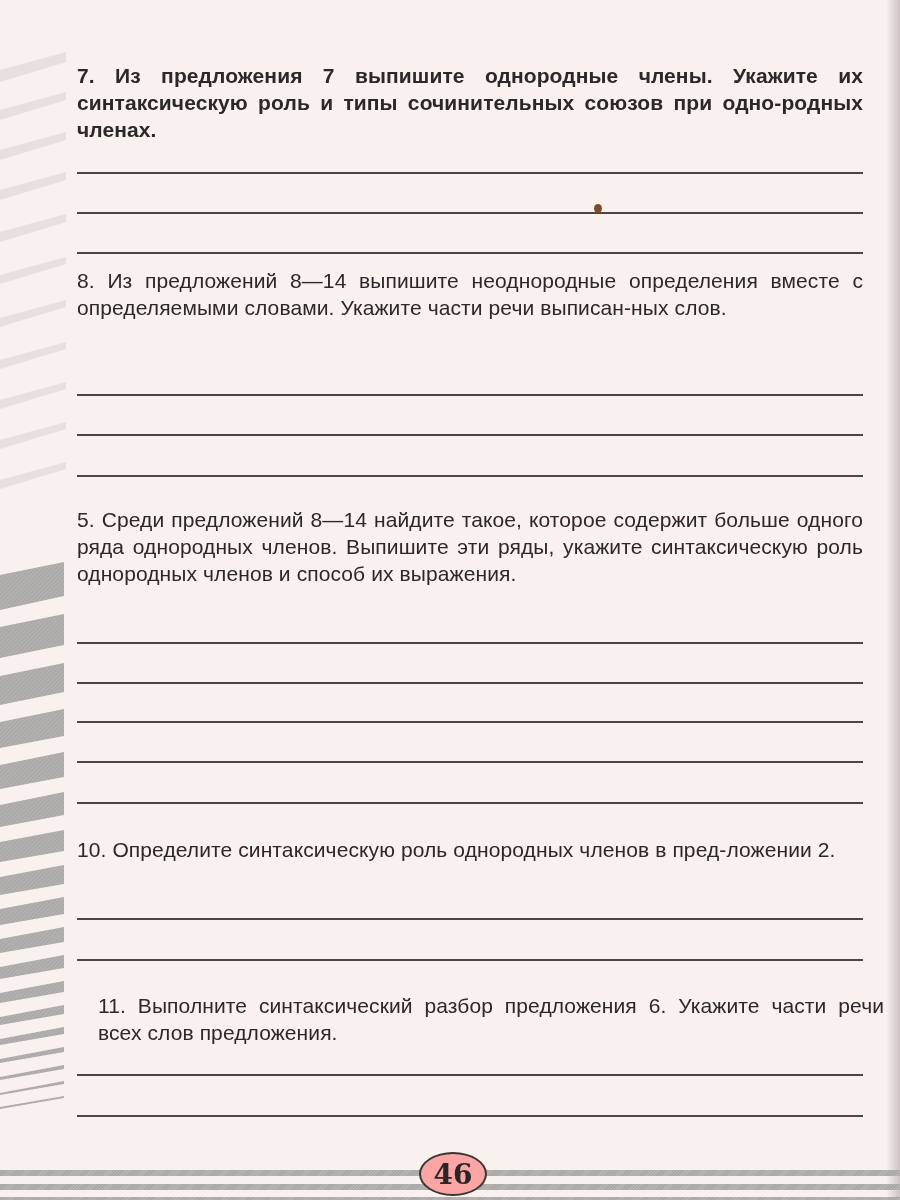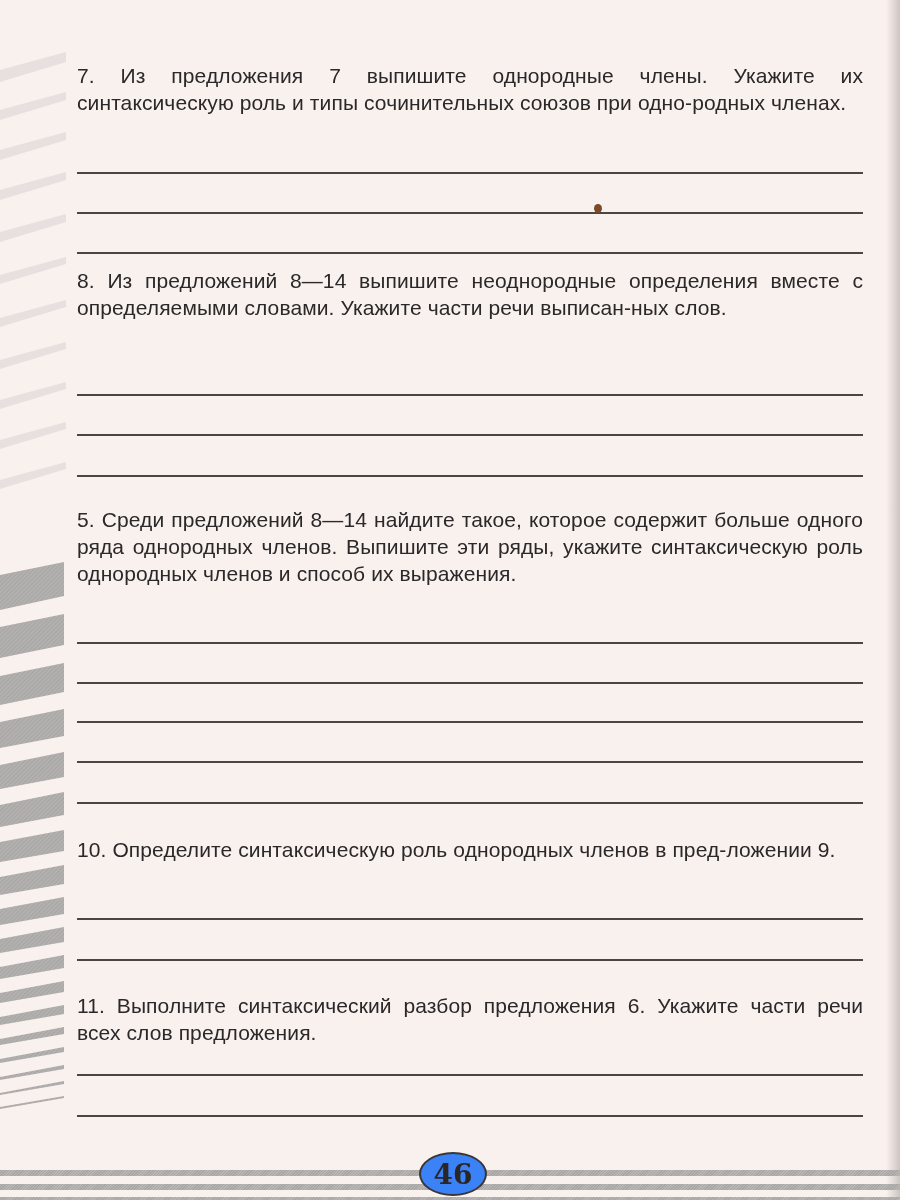--- a/index.html
+++ b/index.html
@@ -59,21 +59,21 @@
       height: 6px;
       background: repeating-linear-gradient(135deg, #a9a6a6 0px, #a9a6a6 1px, #b9b6b6 1px, #b9b6b6 2px);
     }
     .page-number {
       position: absolute;
       left: 419px;
       top: 1152px;
       width: 68px;
       height: 44px;
       border-radius: 50%;
-      background: #3b82f6;
+      background: #fca5a5;
       border: 2px solid #3a3636;
       box-sizing: border-box;
       display: flex;
       align-items: center;
       justify-content: center;
       font-family: "DejaVu Serif", "Liberation Serif", serif;
       font-weight: bold;
       font-size: 28px;
       color: #2a2626;
     }
@@ -131,21 +131,21 @@
       <polygon points="0,1017 64,1005 64,1014 0,1025"></polygon>
       <polygon points="0,1039 64,1027 64,1034 0,1045"></polygon>
       <polygon points="0,1059 64,1047 64,1052 0,1063"></polygon>
       <polygon points="0,1077 64,1065 64,1069 0,1080"></polygon>
       <polygon points="0,1093 64,1081 64,1084 0,1095"></polygon>
       <polygon points="0,1107 64,1096 64,1098 0,1109"></polygon>
     </g>
   </svg>
 </div>
 
-<div class="task" style="top:62px;">
+<div class="task" style="top:62px;font-weight:bold;">
   <p class="task-text">7. Из предложения 7 выпишите однородные члены. Укажите их синтаксическую роль и типы сочинительных союзов при одно-родных членах.</p>
 </div>
 <div class="answer-line" style="top:172px;"></div>
 <div class="answer-line" style="top:212px;"></div>
 <div class="answer-line" style="top:252px;"></div>
 <div class="smudge"></div>
 
 <div class="task" style="top:267px;">
   <p class="task-text">8. Из предложений 8—14 выпишите неоднородные определения вместе с определяемыми словами. Укажите части речи выписан-ных слов.</p>
 </div>
@@ -156,26 +156,26 @@
 <div class="task" style="top:506px;">
   <p class="task-text">5. Среди предложений 8—14 найдите такое, которое содержит больше одного ряда однородных членов. Выпишите эти ряды, укажите синтаксическую роль однородных членов и способ их выражения.</p>
 </div>
 <div class="answer-line" style="top:642px;"></div>
 <div class="answer-line" style="top:682px;"></div>
 <div class="answer-line" style="top:721px;"></div>
 <div class="answer-line" style="top:761px;"></div>
 <div class="answer-line" style="top:802px;"></div>
 
 <div class="task" style="top:836px;">
-  <p class="task-text">10. Определите синтаксическую роль однородных членов в пред-ложении 9.</p>
+  <p class="task-text">10. Определите синтаксическую роль однородных членов в пред-ложении 2.</p>
 </div>
 <div class="answer-line" style="top:918px;"></div>
 <div class="answer-line" style="top:959px;"></div>
 
-<div class="task" style="top:992px;">
+<div class="task" style="top:992px;margin-left:21px;">
   <p class="task-text">11. Выполните синтаксический разбор предложения 6. Укажите части речи всех слов предложения.</p>
 </div>
 <div class="answer-line" style="top:1074px;"></div>
 <div class="answer-line" style="top:1115px;"></div>
 
 <div class="bottom-band" style="top:1170px;"></div>
 <div class="bottom-band" style="top:1184px;"></div>
 <div class="bottom-band" style="top:1197px;"></div>
 
 <div class="page-number">

